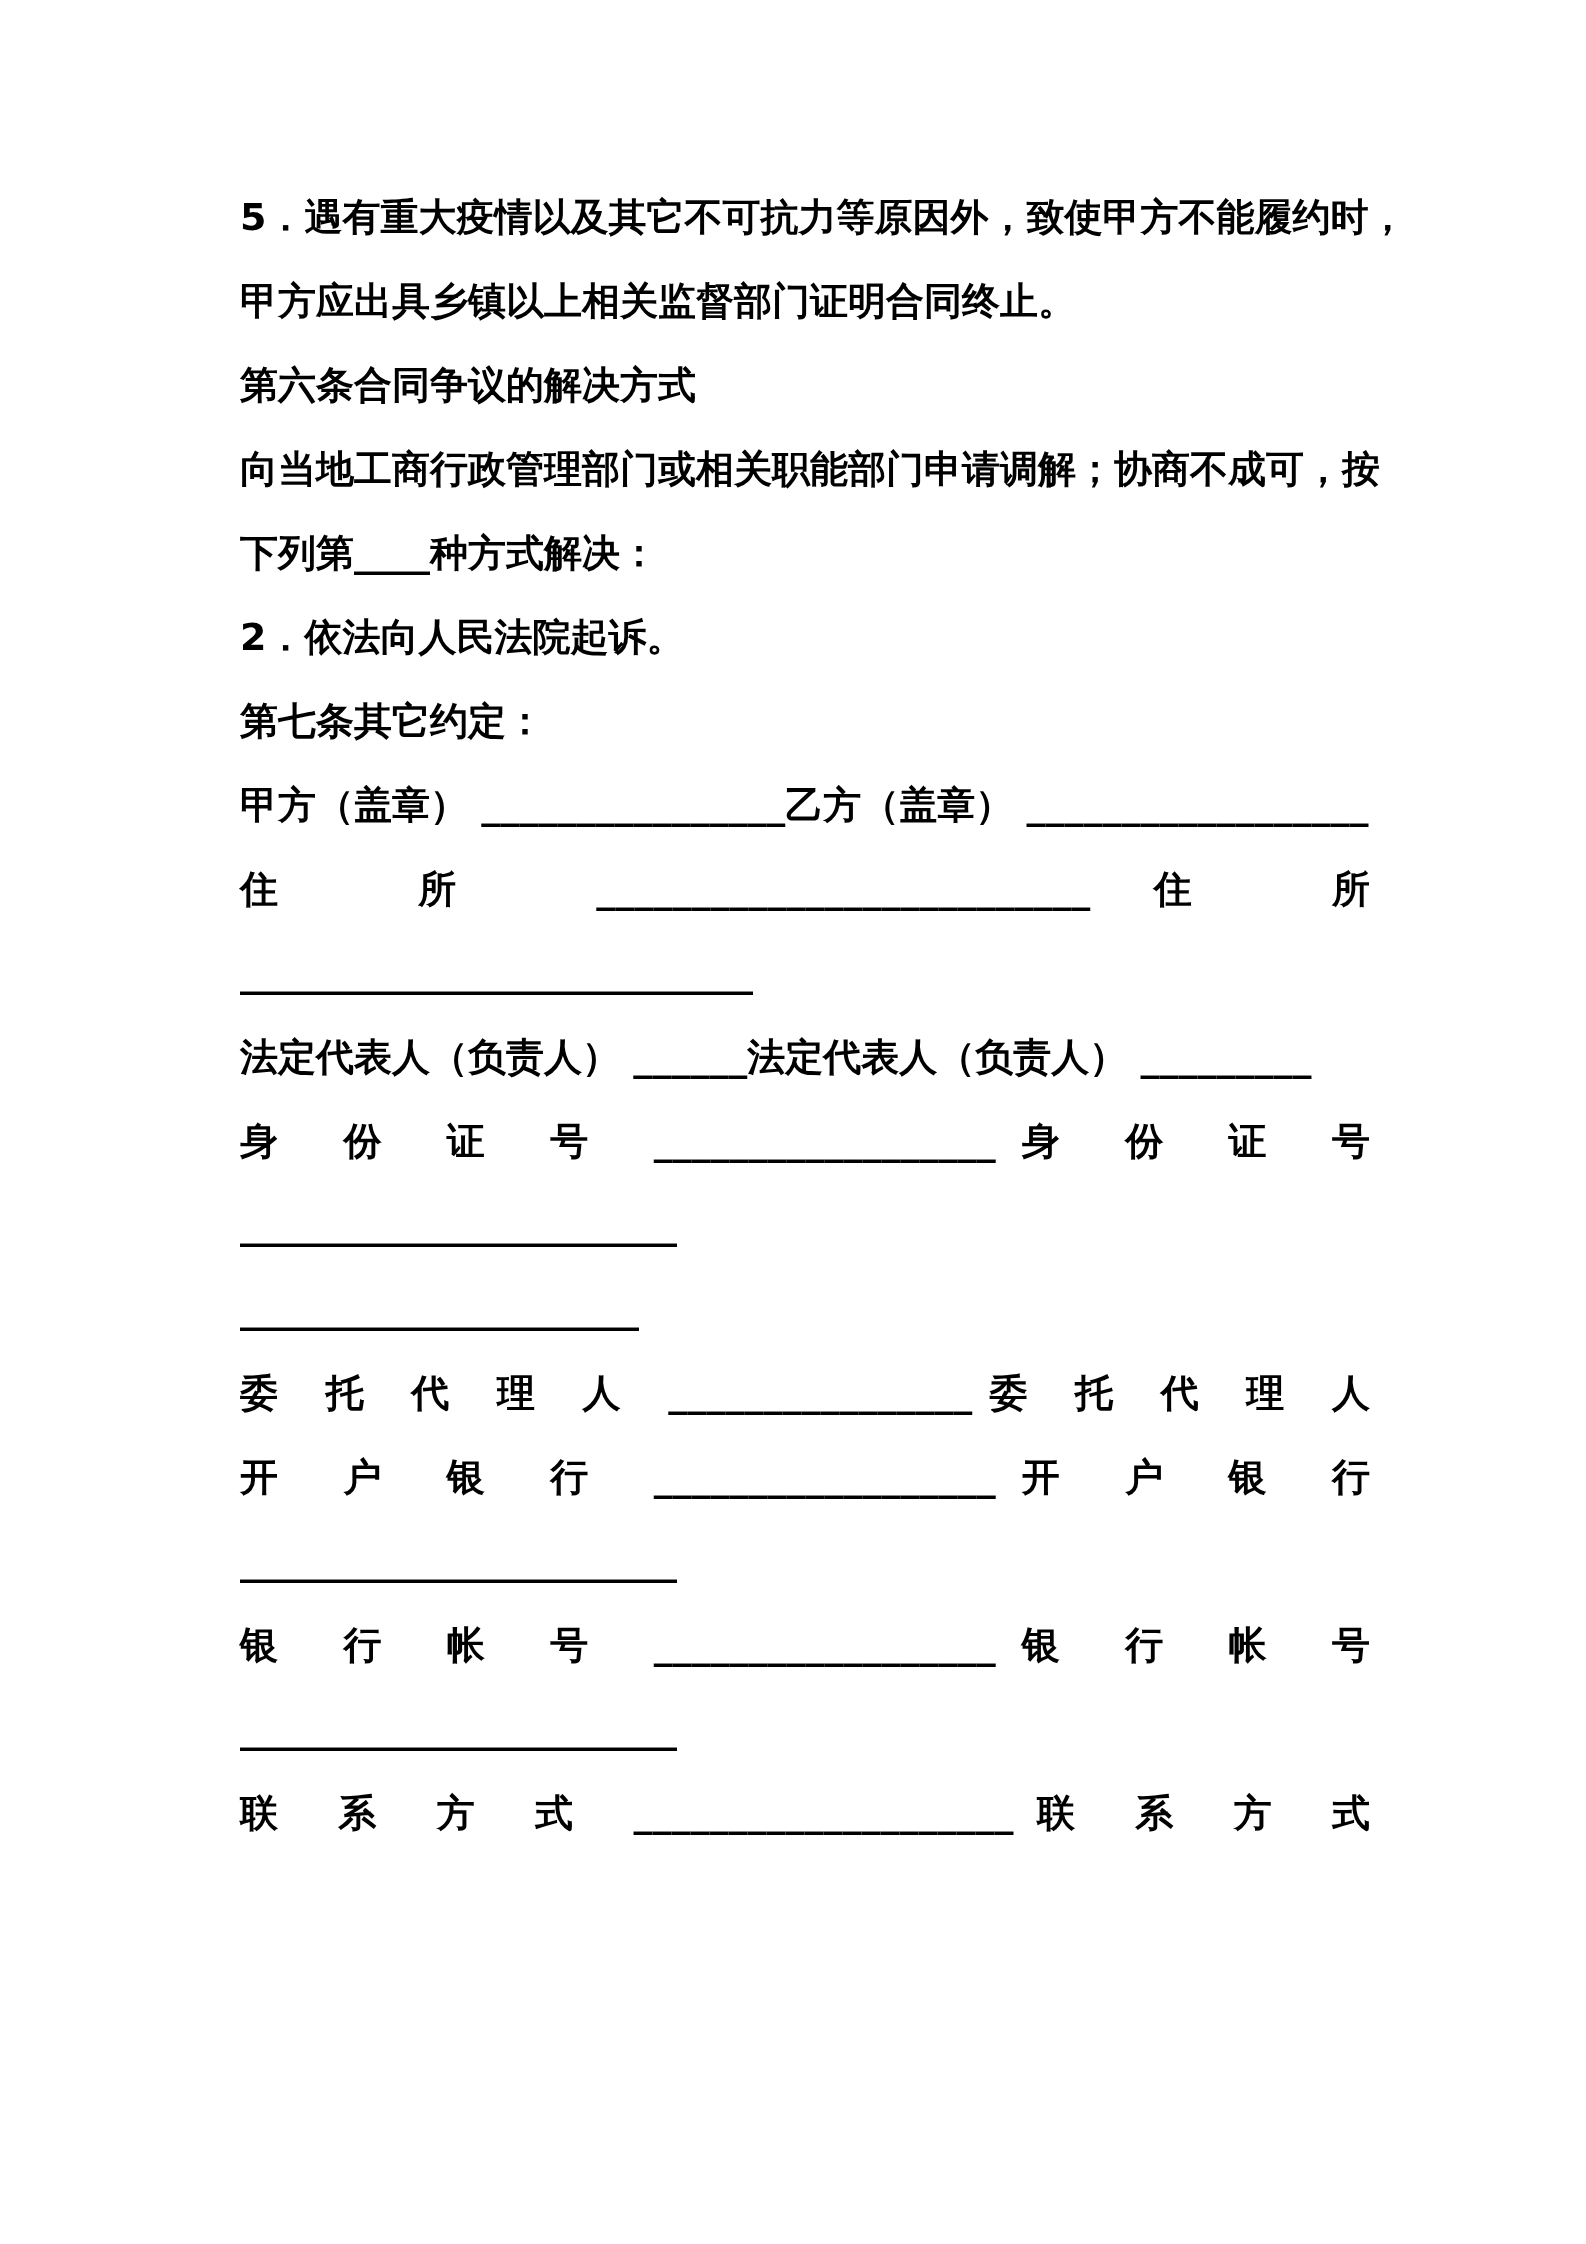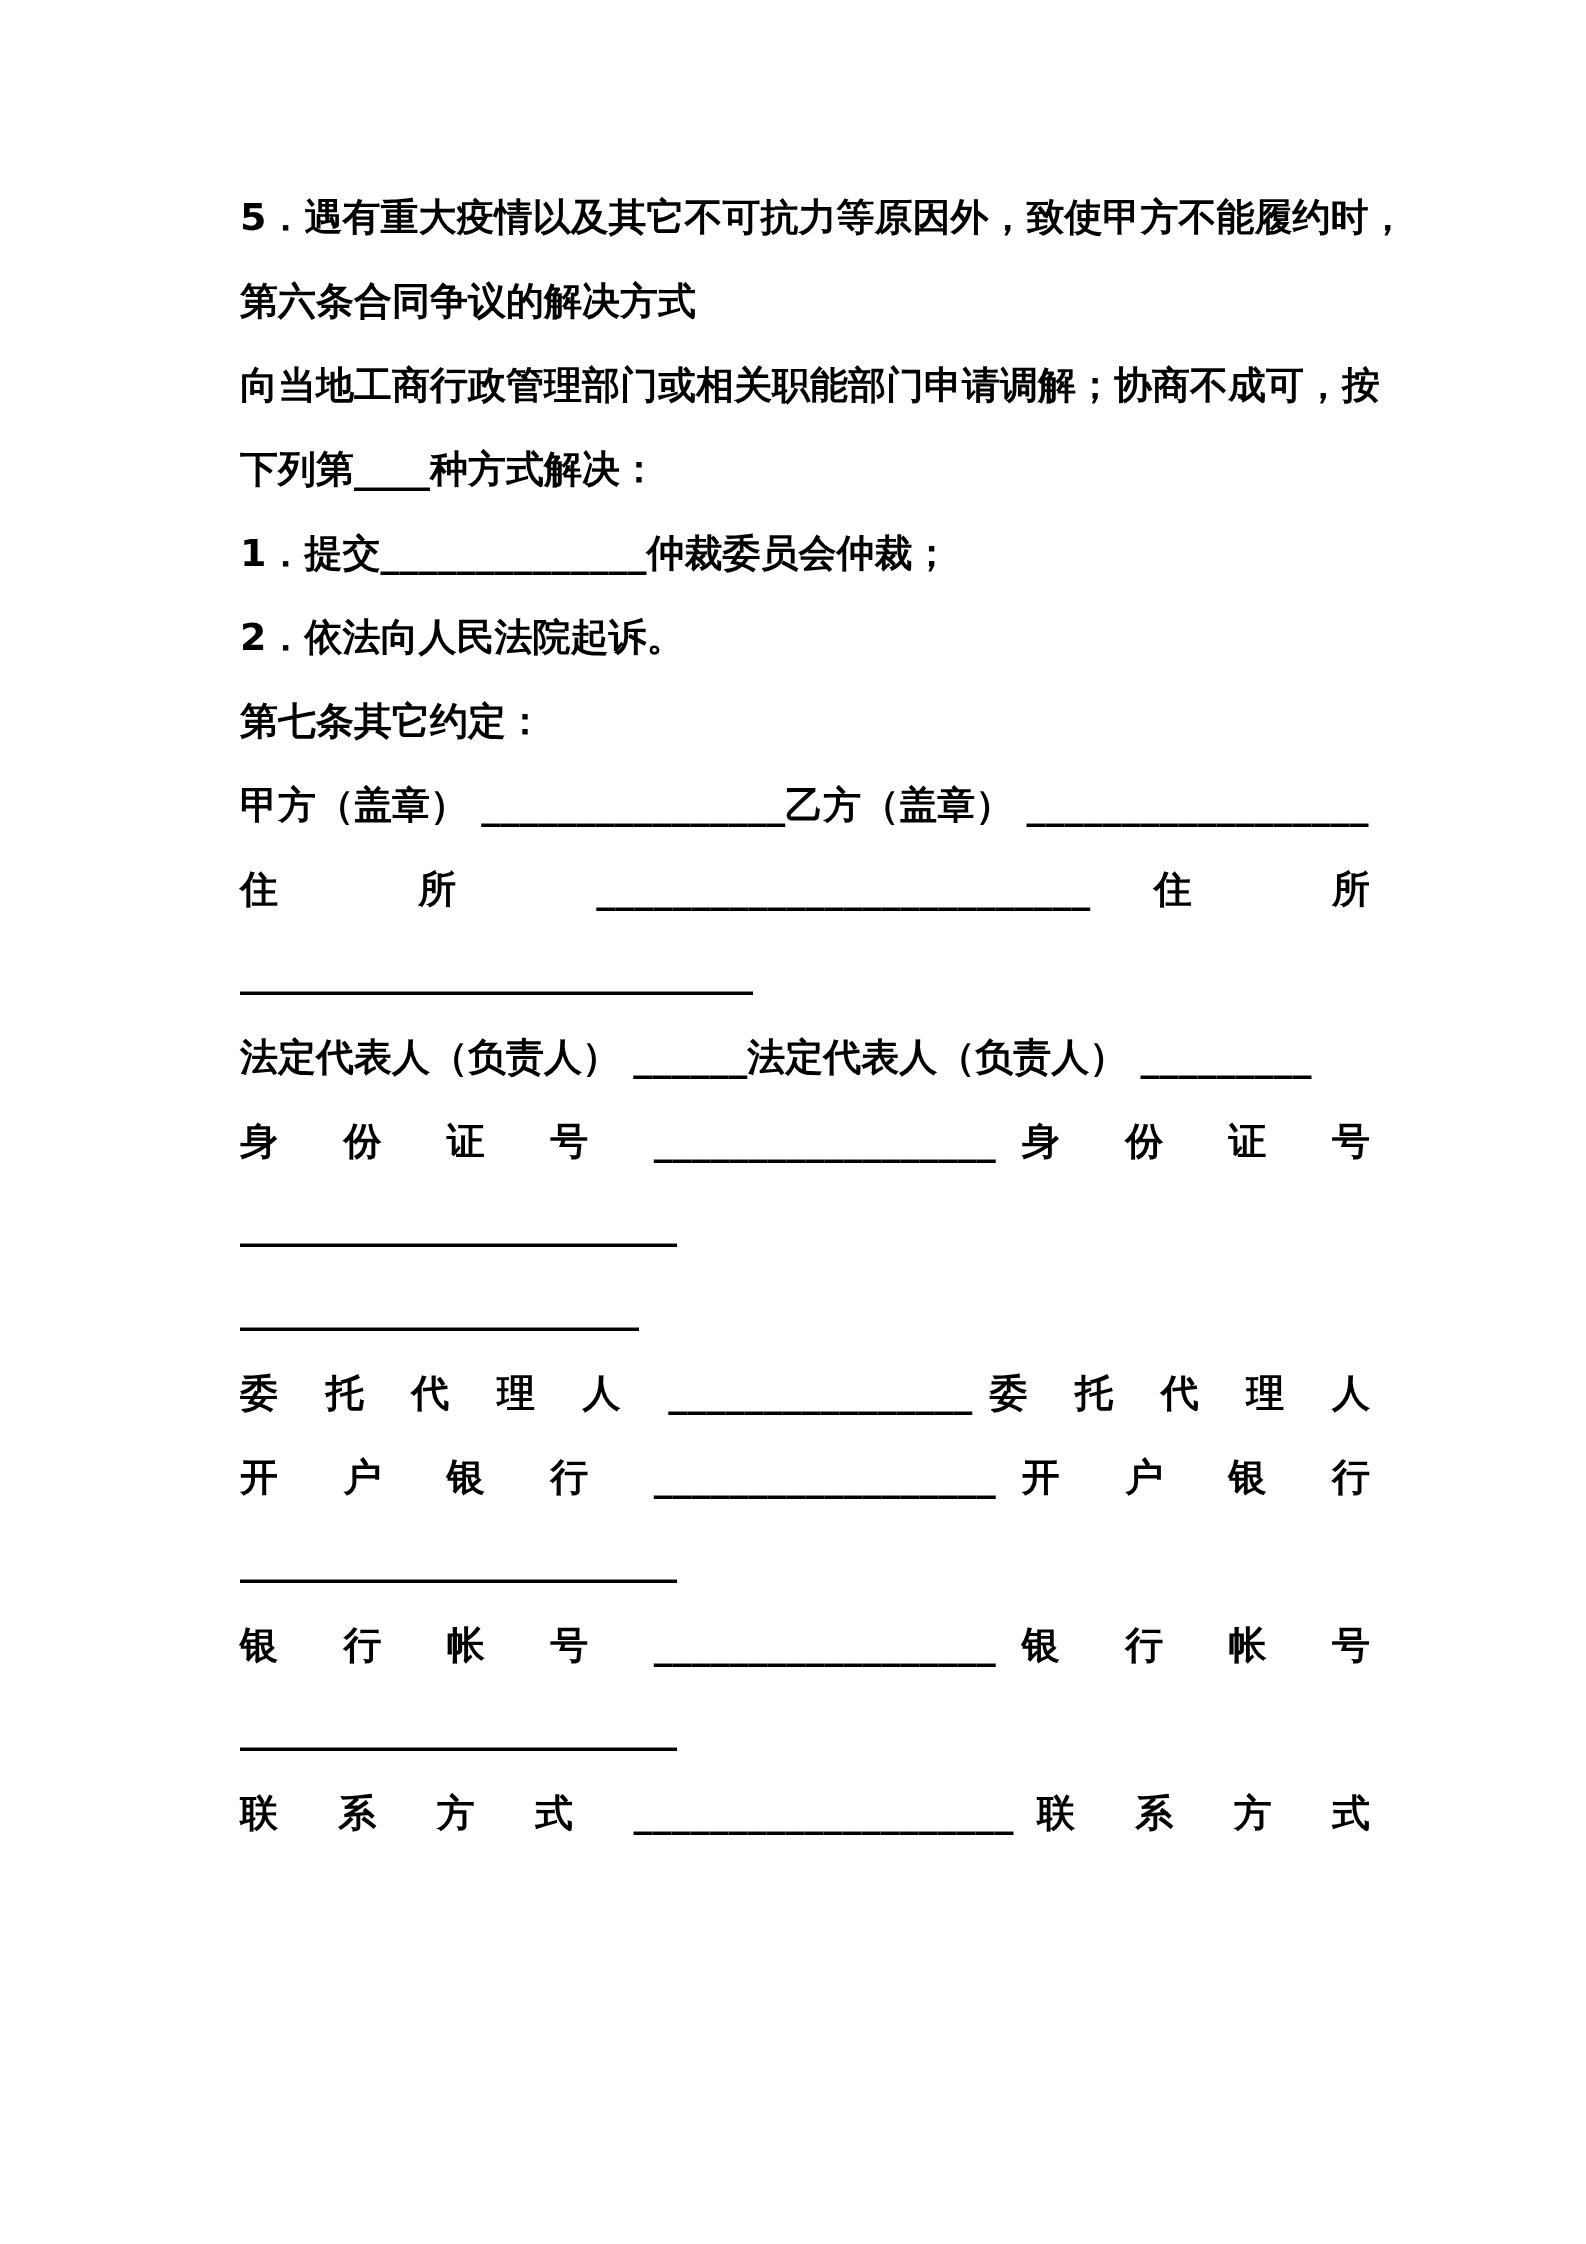--- a/index.html
+++ b/index.html
@@ -36,24 +36,24 @@
     text-align-last: justify;
     text-justify: distribute;
   }
 </style>
 </head>
 <body>
 
 <div class="page">
   <div class="content">
     <div class="line">5．遇有重大疫情以及其它不可抗力等原因外，致使甲方不能履约时，</div>
+    <div class="line">甲方应出具乡镇以上相关监督部门证明合同终止。</div>
     <div class="line">第六条合同争议的解决方式</div>
     <div class="line">向当地工商行政管理部门或相关职能部门申请调解；协商不成可，按</div>
     <div class="line">下列第____种方式解决：</div>
-    <div class="line">1．提交______________仲裁委员会仲裁；</div>
     <div class="line">2．依法向人民法院起诉。</div>
     <div class="line">第七条其它约定：</div>
     <div class="line">甲方（盖章） ________________乙方（盖章） __________________</div>
     <div class="line spread">住 所 __________________________住 所</div>
     <div class="line">___________________________</div>
     <div class="line">法定代表人（负责人） ______法定代表人（负责人） _________</div>
     <div class="line spread">身 份 证 号 __________________身 份 证 号</div>
     <div class="line">_______________________</div>
     <div class="line">_____________________</div>
     <div class="line spread">委 托 代 理 人 ________________委 托 代 理 人</div>

